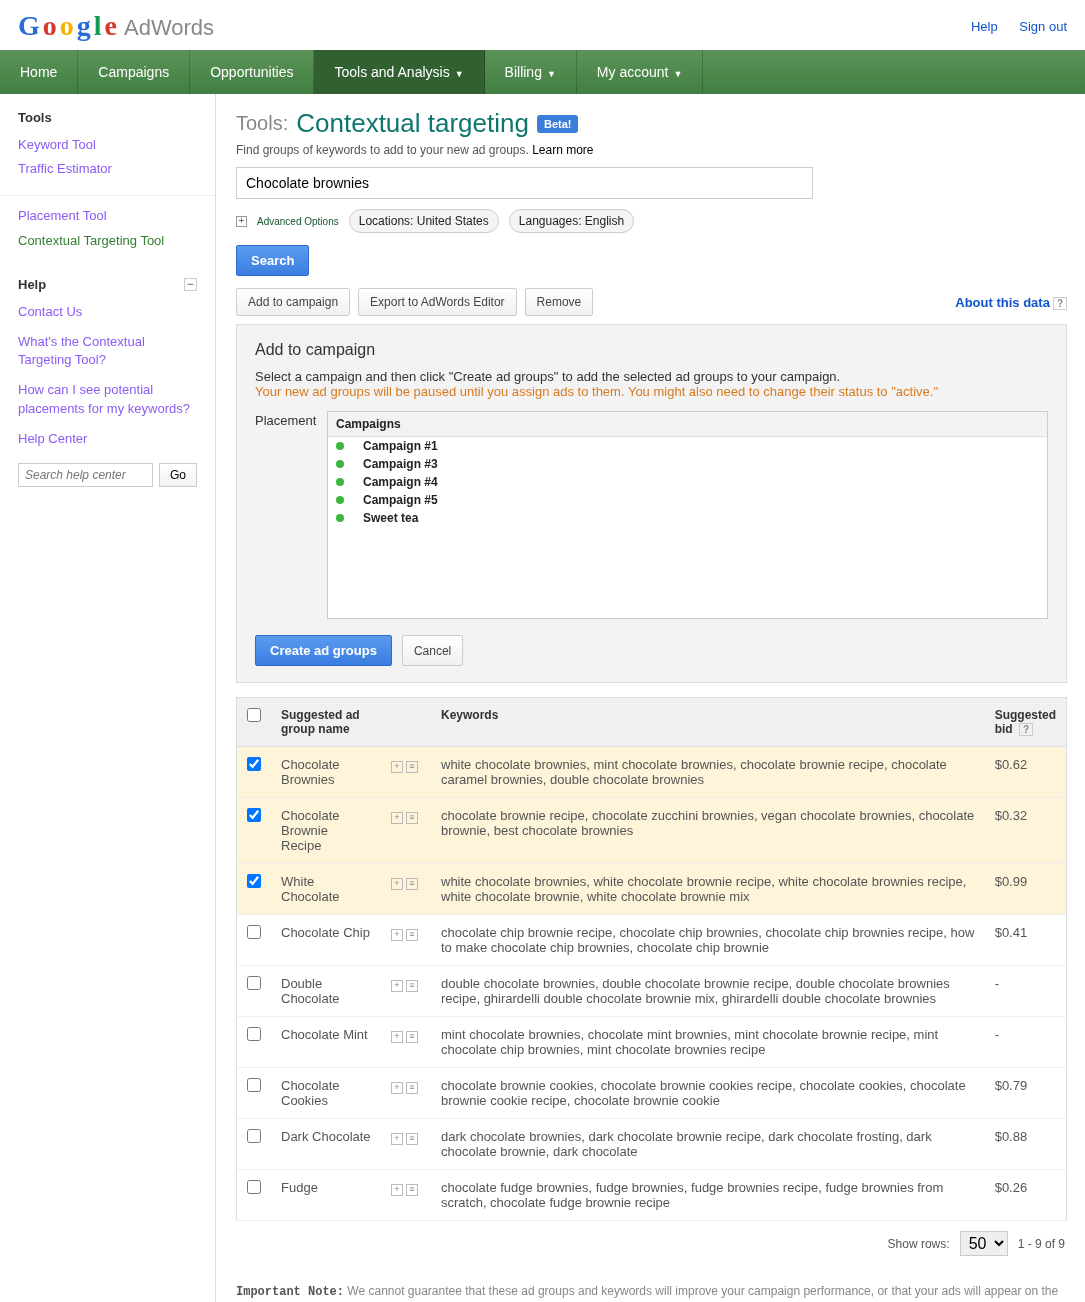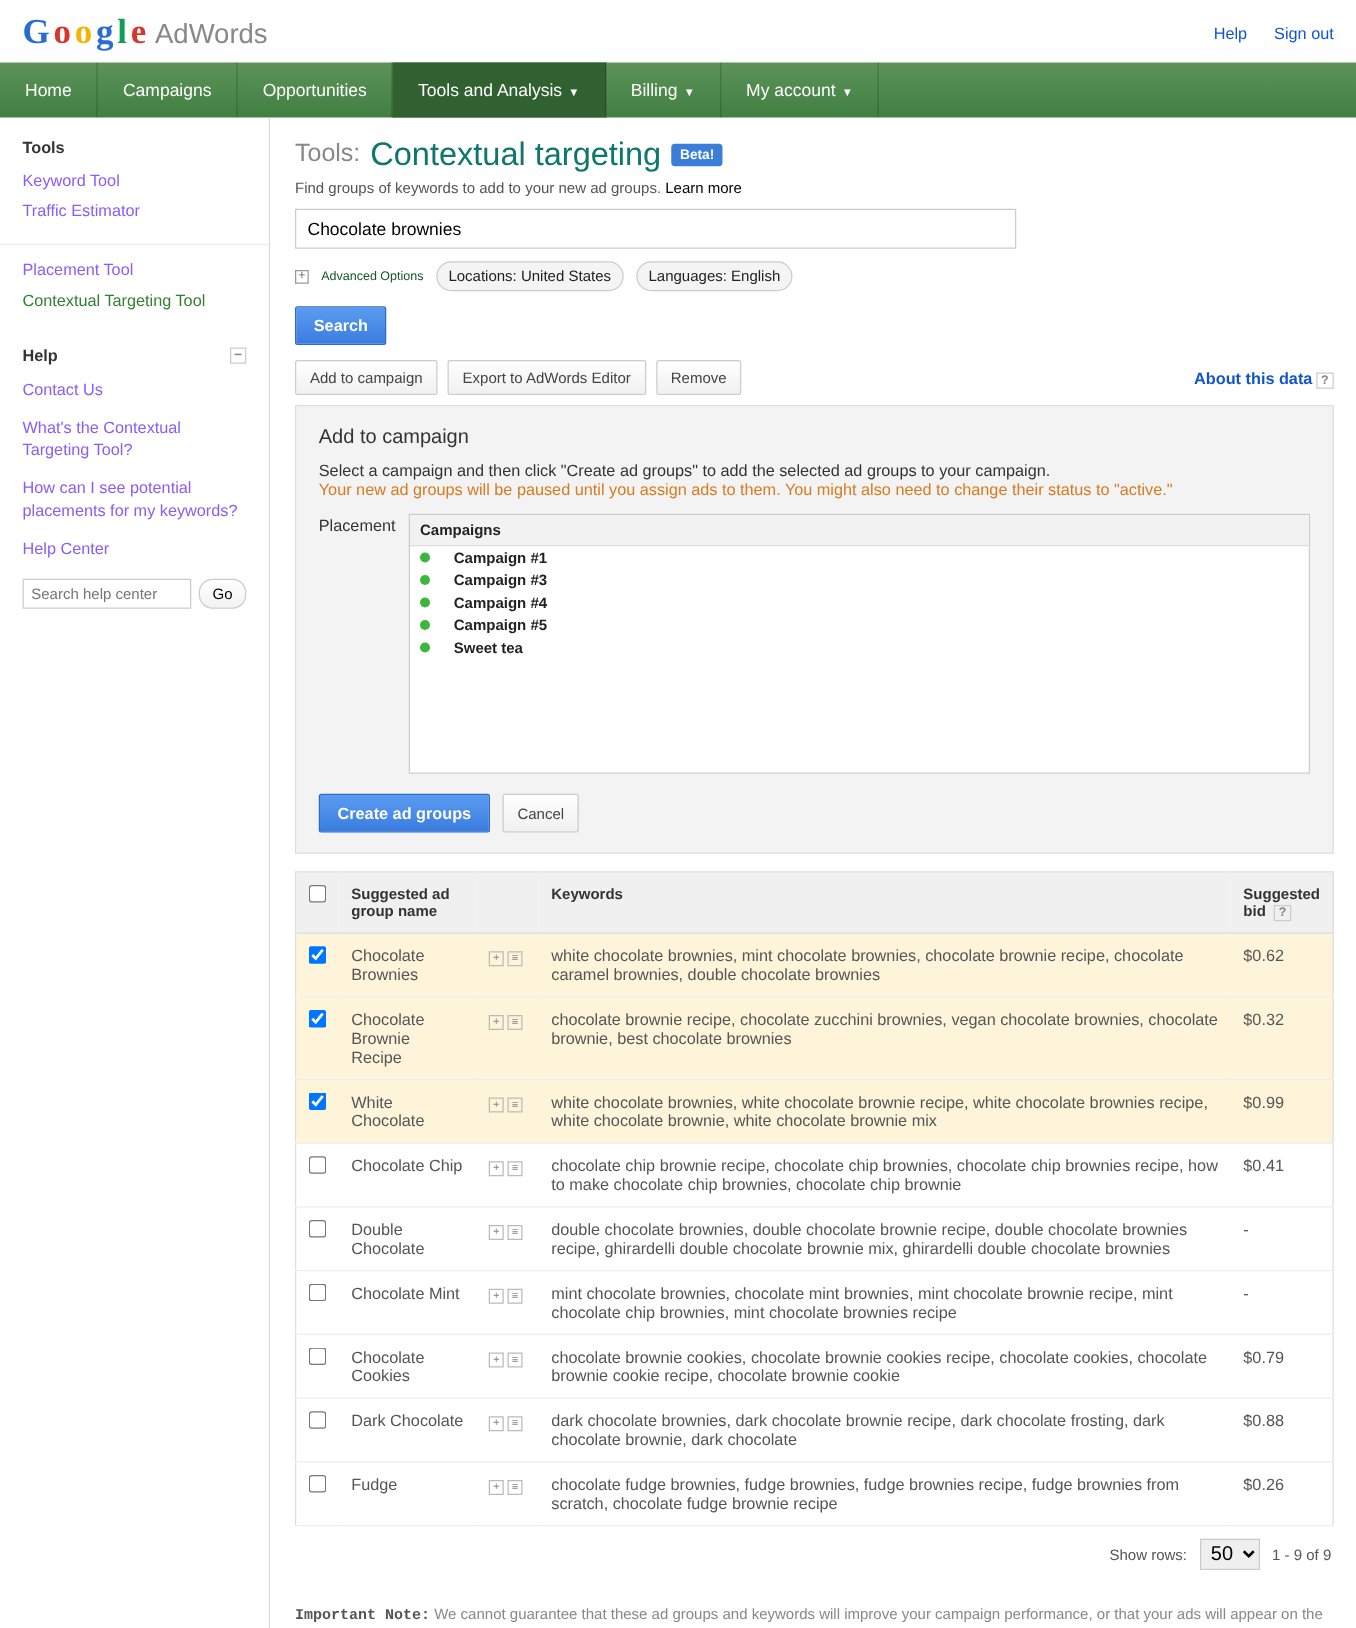--- a/index.html
+++ b/index.html
@@ -19,22 +19,22 @@
 .nav-item.active { background: #316031; }
 .nav-caret { font-size: 9px; margin-left: 5px; }
 .layout { display: flex; }
 .sidebar { width: 216px; border-right: 1px solid #ddd; padding: 12px 0 20px; }
 .sidebar-section { padding: 0 18px 6px; }
 .sidebar-heading { font-weight: bold; font-size: 13px; color: #333; padding: 4px 0 8px; display: flex; justify-content: space-between; align-items: center; }
 .sidebar-link { display: block; color: #8b5cf6; text-decoration: none; padding: 3px 0; font-size: 13px; line-height: 1.4; }
 .sidebar-link.active { color: #338033; }
 .sidebar-divider { border-top: 1px solid #eee; margin: 8px 0; }
 .search-help { display: flex; gap: 6px; padding: 6px 18px; }
-.search-help input { flex: 1; border: 1px solid #ccc; padding: 4px 6px; font-size: 12px; width: 100px; }
-.search-help button { border: 1px solid #ccc; background: linear-gradient(#fff,#f2f2f2); padding: 4px 10px; font-size: 12px; cursor: pointer; border-radius: 11px; }
+.search-help input { flex: 1; border: 1px solid #ccc; padding: 4px 6px; font-size: 12px; width: 100px; font-style: italic; }
+.search-help button { border: 1px solid #ccc; background: linear-gradient(#fff,#f2f2f2); padding: 4px 10px; font-size: 12px; cursor: pointer; border-radius: 0; }
 .collapse-icon { border: 1px solid #ccc; width: 13px; height: 13px; display: inline-flex; align-items: center; justify-content: center; font-size: 11px; color: #888; cursor: pointer; line-height: 1; }
 .main { flex: 1; padding: 14px 18px 30px 20px; }
 .page-title-row { display: flex; align-items: center; gap: 8px; }
 .tools-label { color: #888; font-size: 20px; }
 .page-title { font-size: 26px; color: #0f766e; }
 .beta-badge { background: #3b7ed9; color: #fff; font-size: 11px; font-weight: bold; padding: 3px 7px; border-radius: 3px; }
 .subtitle { font-size: 12px; color: #555; padding: 4px 0 10px; }
 .subtitle a { color: #000000; text-decoration: none; }
 .search-input { width: 577px; border: 1px solid #ccc; padding: 7px 9px; font-size: 14px; margin-bottom: 10px; }
 .adv-row { display: flex; align-items: center; gap: 10px; margin-bottom: 12px; }

